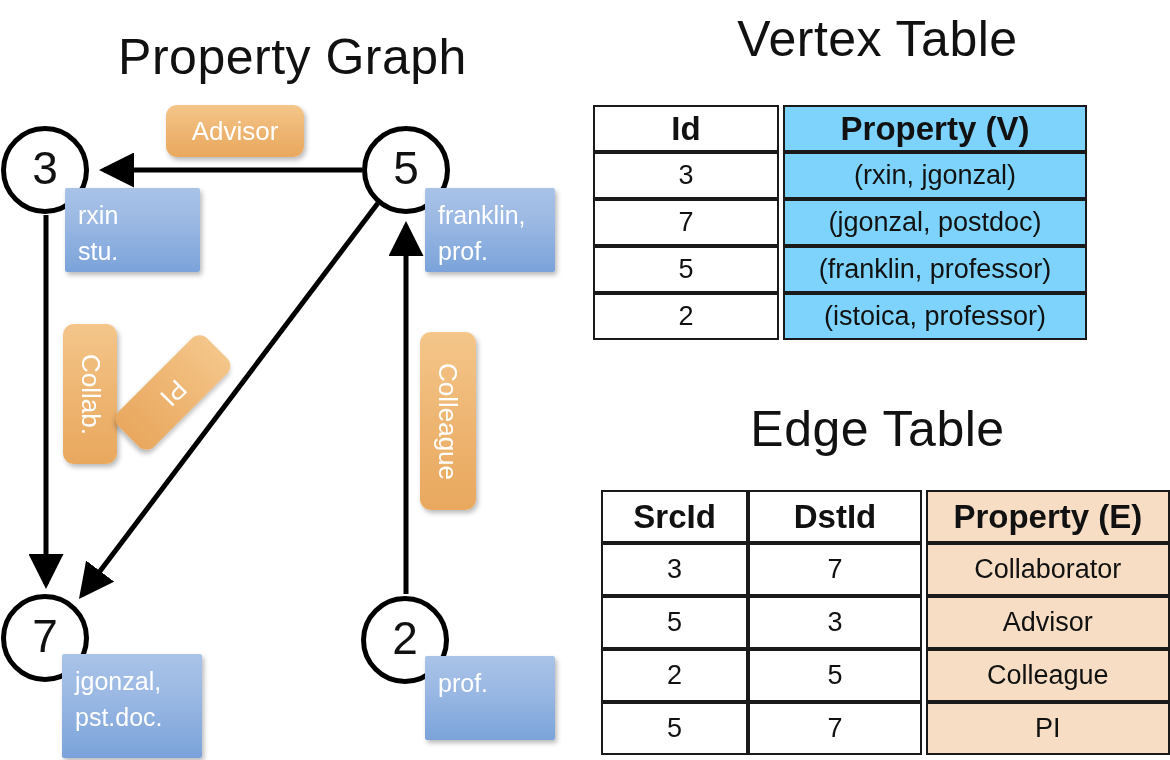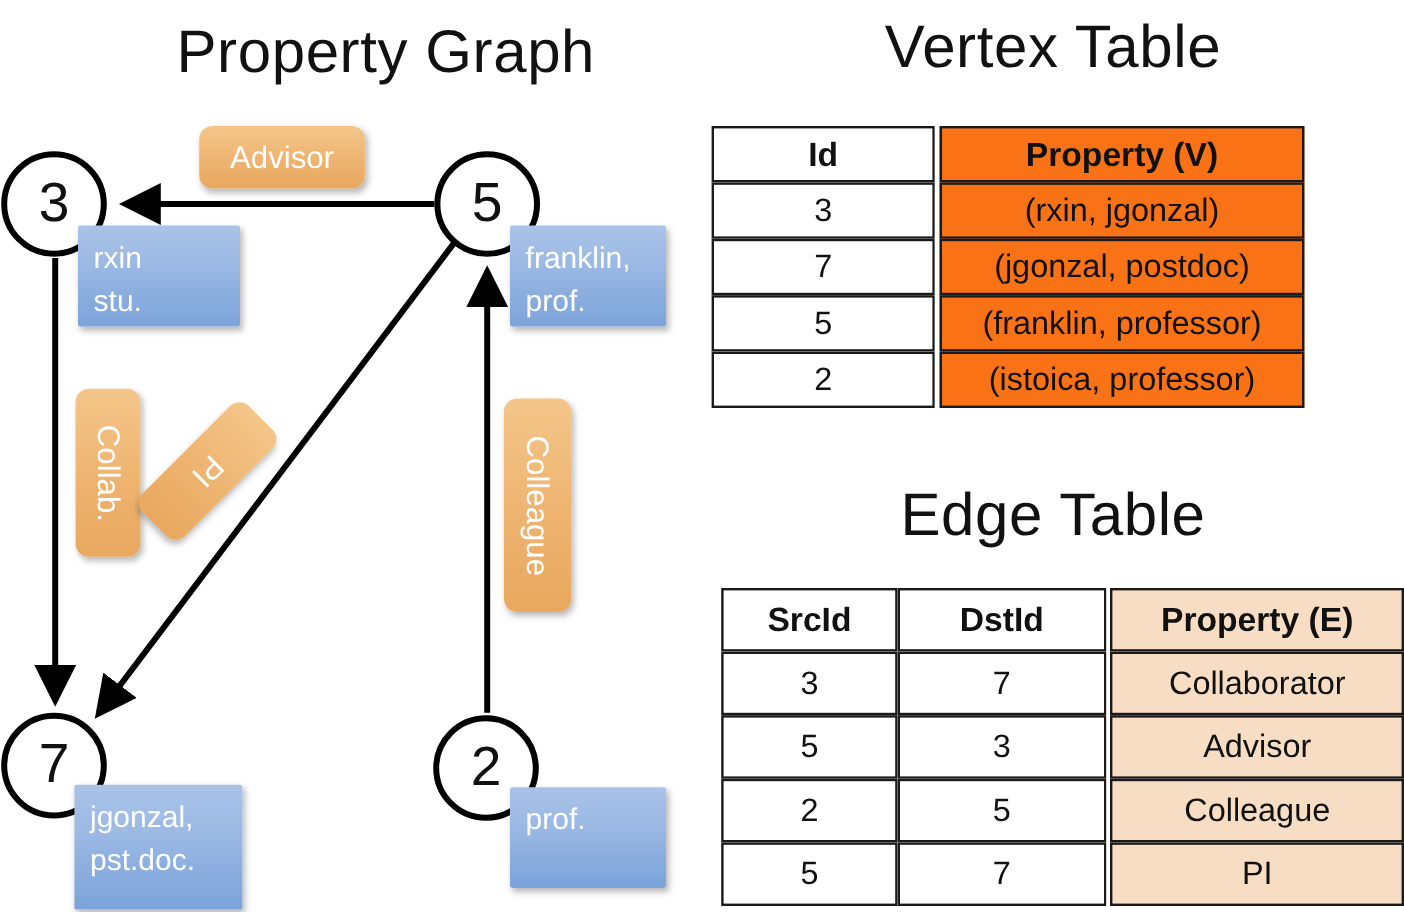--- a/index.html
+++ b/index.html
@@ -20,21 +20,21 @@
   .title {
     position: absolute;
     font-family: "Liberation Sans", sans-serif;
     font-weight: 300;
     font-size: 50px;
     letter-spacing: 0.5px;
     color: #111;
     white-space: nowrap;
     text-align: center;
   }
-  #title-property-graph { left: 0px;   top: 14px;  width: 585px; margin-left: 29px; }
+  #title-property-graph { left: 0px;   top: 28px;  width: 585px; }
   #title-vertex-table   { left: 585px; top: 10px;  width: 585px; }
   #title-edge-table     { left: 585px; top: 400px; width: 585px; }
 
   
   #graph-panel {
     position: absolute;
     left: 0; top: 0;
     width: 585px; height: 760px;
   }
   #graph-svg { position: absolute; left: 0; top: 0; }
@@ -105,26 +105,26 @@
   .tbl td, .tbl th {
     border: 2px solid #1a1a1a;
     font-weight: 300;
     font-size: 27px;
     color: #111;
     text-align: center;
     padding: 0;
     height: 47px;
     box-sizing: border-box;
   }
-  .tbl th { font-weight: bold; font-size: 28px; margin-left: 30px; }
+  .tbl th { font-weight: bold; font-size: 33px; margin-left: 30px; }
 
   
   #vertex-table { left: 593px; top: 105px; }
   #vertex-table .col-id   { width: 186px; background: #ffffff; }
-  #vertex-table .col-prop { width: 304px; background: #f97316; }
+  #vertex-table .col-prop { width: 304px; background: #7dd3fc; }
 
   
   #edge-table { left: 601px; top: 490px; }
   #edge-table .col-src  { width: 149px; background: #ffffff; }
   #edge-table .col-dst  { width: 176px; background: #ffffff; }
   #edge-table .col-prop { width: 247px; background: #f6ddc4; }
   #edge-table td, #edge-table th { height: 53px; }
 
   
   .gapcell { border: none !important; width: 4px; background: #fff; padding: 0; }

